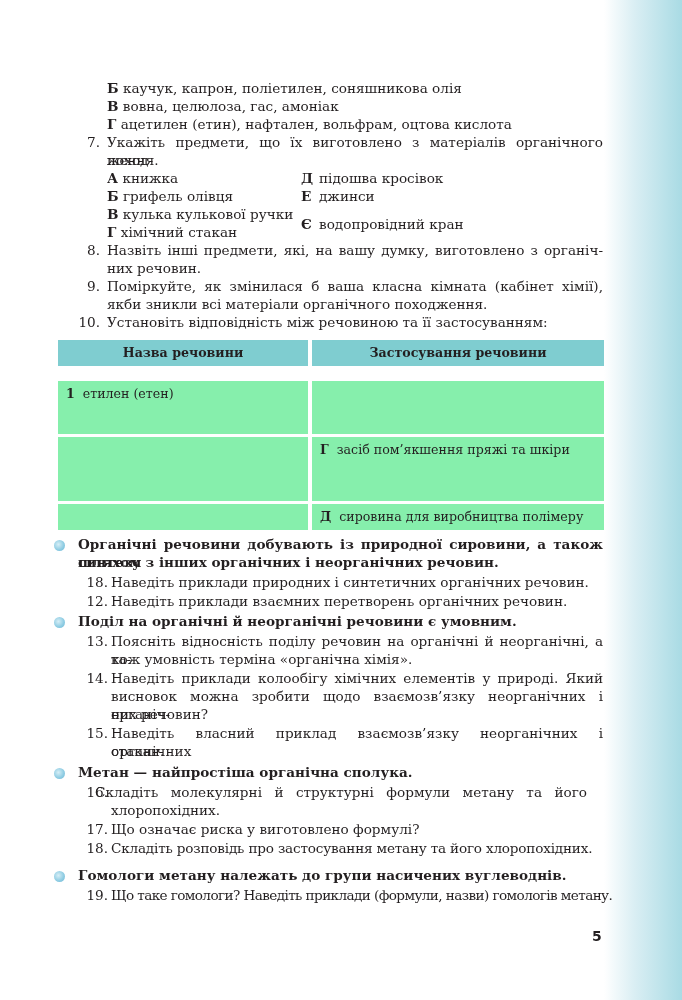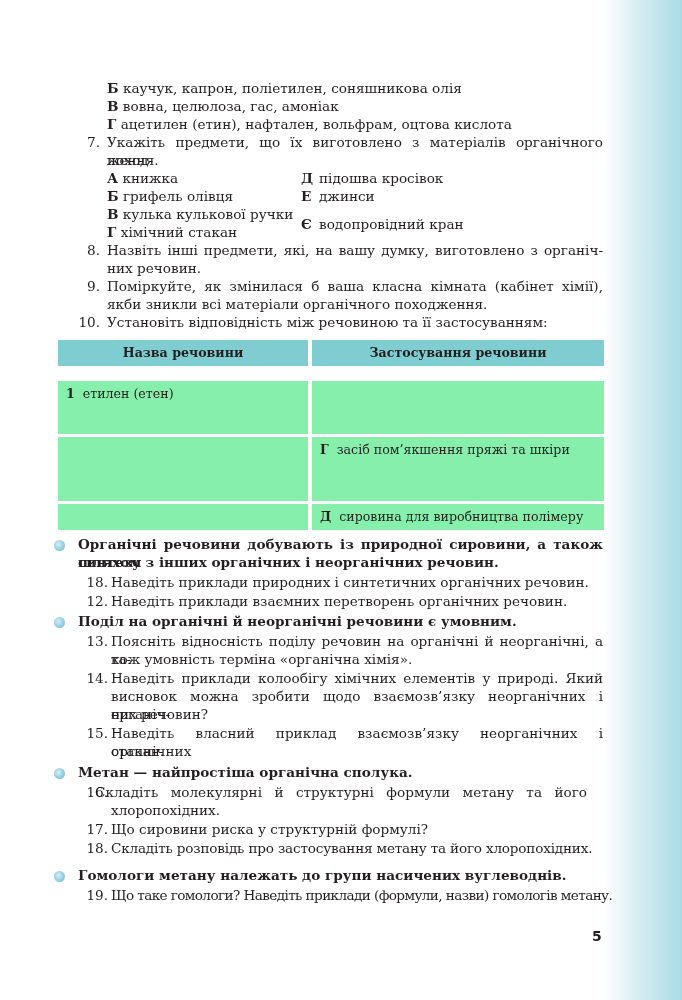--- a/index.html
+++ b/index.html
@@ -105,21 +105,21 @@
   <div class="line num" style="left:70px;top:724px;width:38px">15.</div>
   <div class="line just" style="left:111px;top:724px;width:492px">Наведіть власний приклад взаємозв’язку неорганічних і органічних</div>
   <div class="line" style="left:111px;top:742px">стакан.</div>
 
   <div class="bullet" style="left:54px;top:768px"></div>
   <div class="line" style="left:78px;top:763px;font-weight:bold">Метан — найпростіша органічна сполука.</div>
   <div class="line num" style="left:70px;top:783px;width:38px">16.</div>
   <div class="line just" style="left:95px;top:783px;width:492px">Складіть молекулярні й структурні формули метану та його</div>
   <div class="line" style="left:111px;top:801px">хлоропохідних.</div>
   <div class="line num" style="left:70px;top:820px;width:38px">17.</div>
-  <div class="line" style="left:111px;top:820px">Що сировини риска у структурній формулі?</div>
+  <div class="line" style="left:111px;top:820px">Що означає риска у виготовлено формулі?</div>
   <div class="line num" style="left:70px;top:839px;width:38px">18.</div>
   <div class="line" style="left:111px;top:839px;letter-spacing:-0.2px">Складіть розповідь про застосування метану та його хлоропохідних.</div>
 
   <div class="bullet" style="left:54px;top:871px"></div>
   <div class="line" style="left:78px;top:866px;font-weight:bold">Гомологи метану належать до групи насичених вуглеводнів.</div>
   <div class="line num" style="left:70px;top:886px;width:38px">19.</div>
   <div class="line" style="left:111px;top:886px;letter-spacing:-0.6px">Що таке гомологи? Наведіть приклади (формули, назви) гомологів метану.</div>
 
   <div class="page-num">5</div>
 </div>

